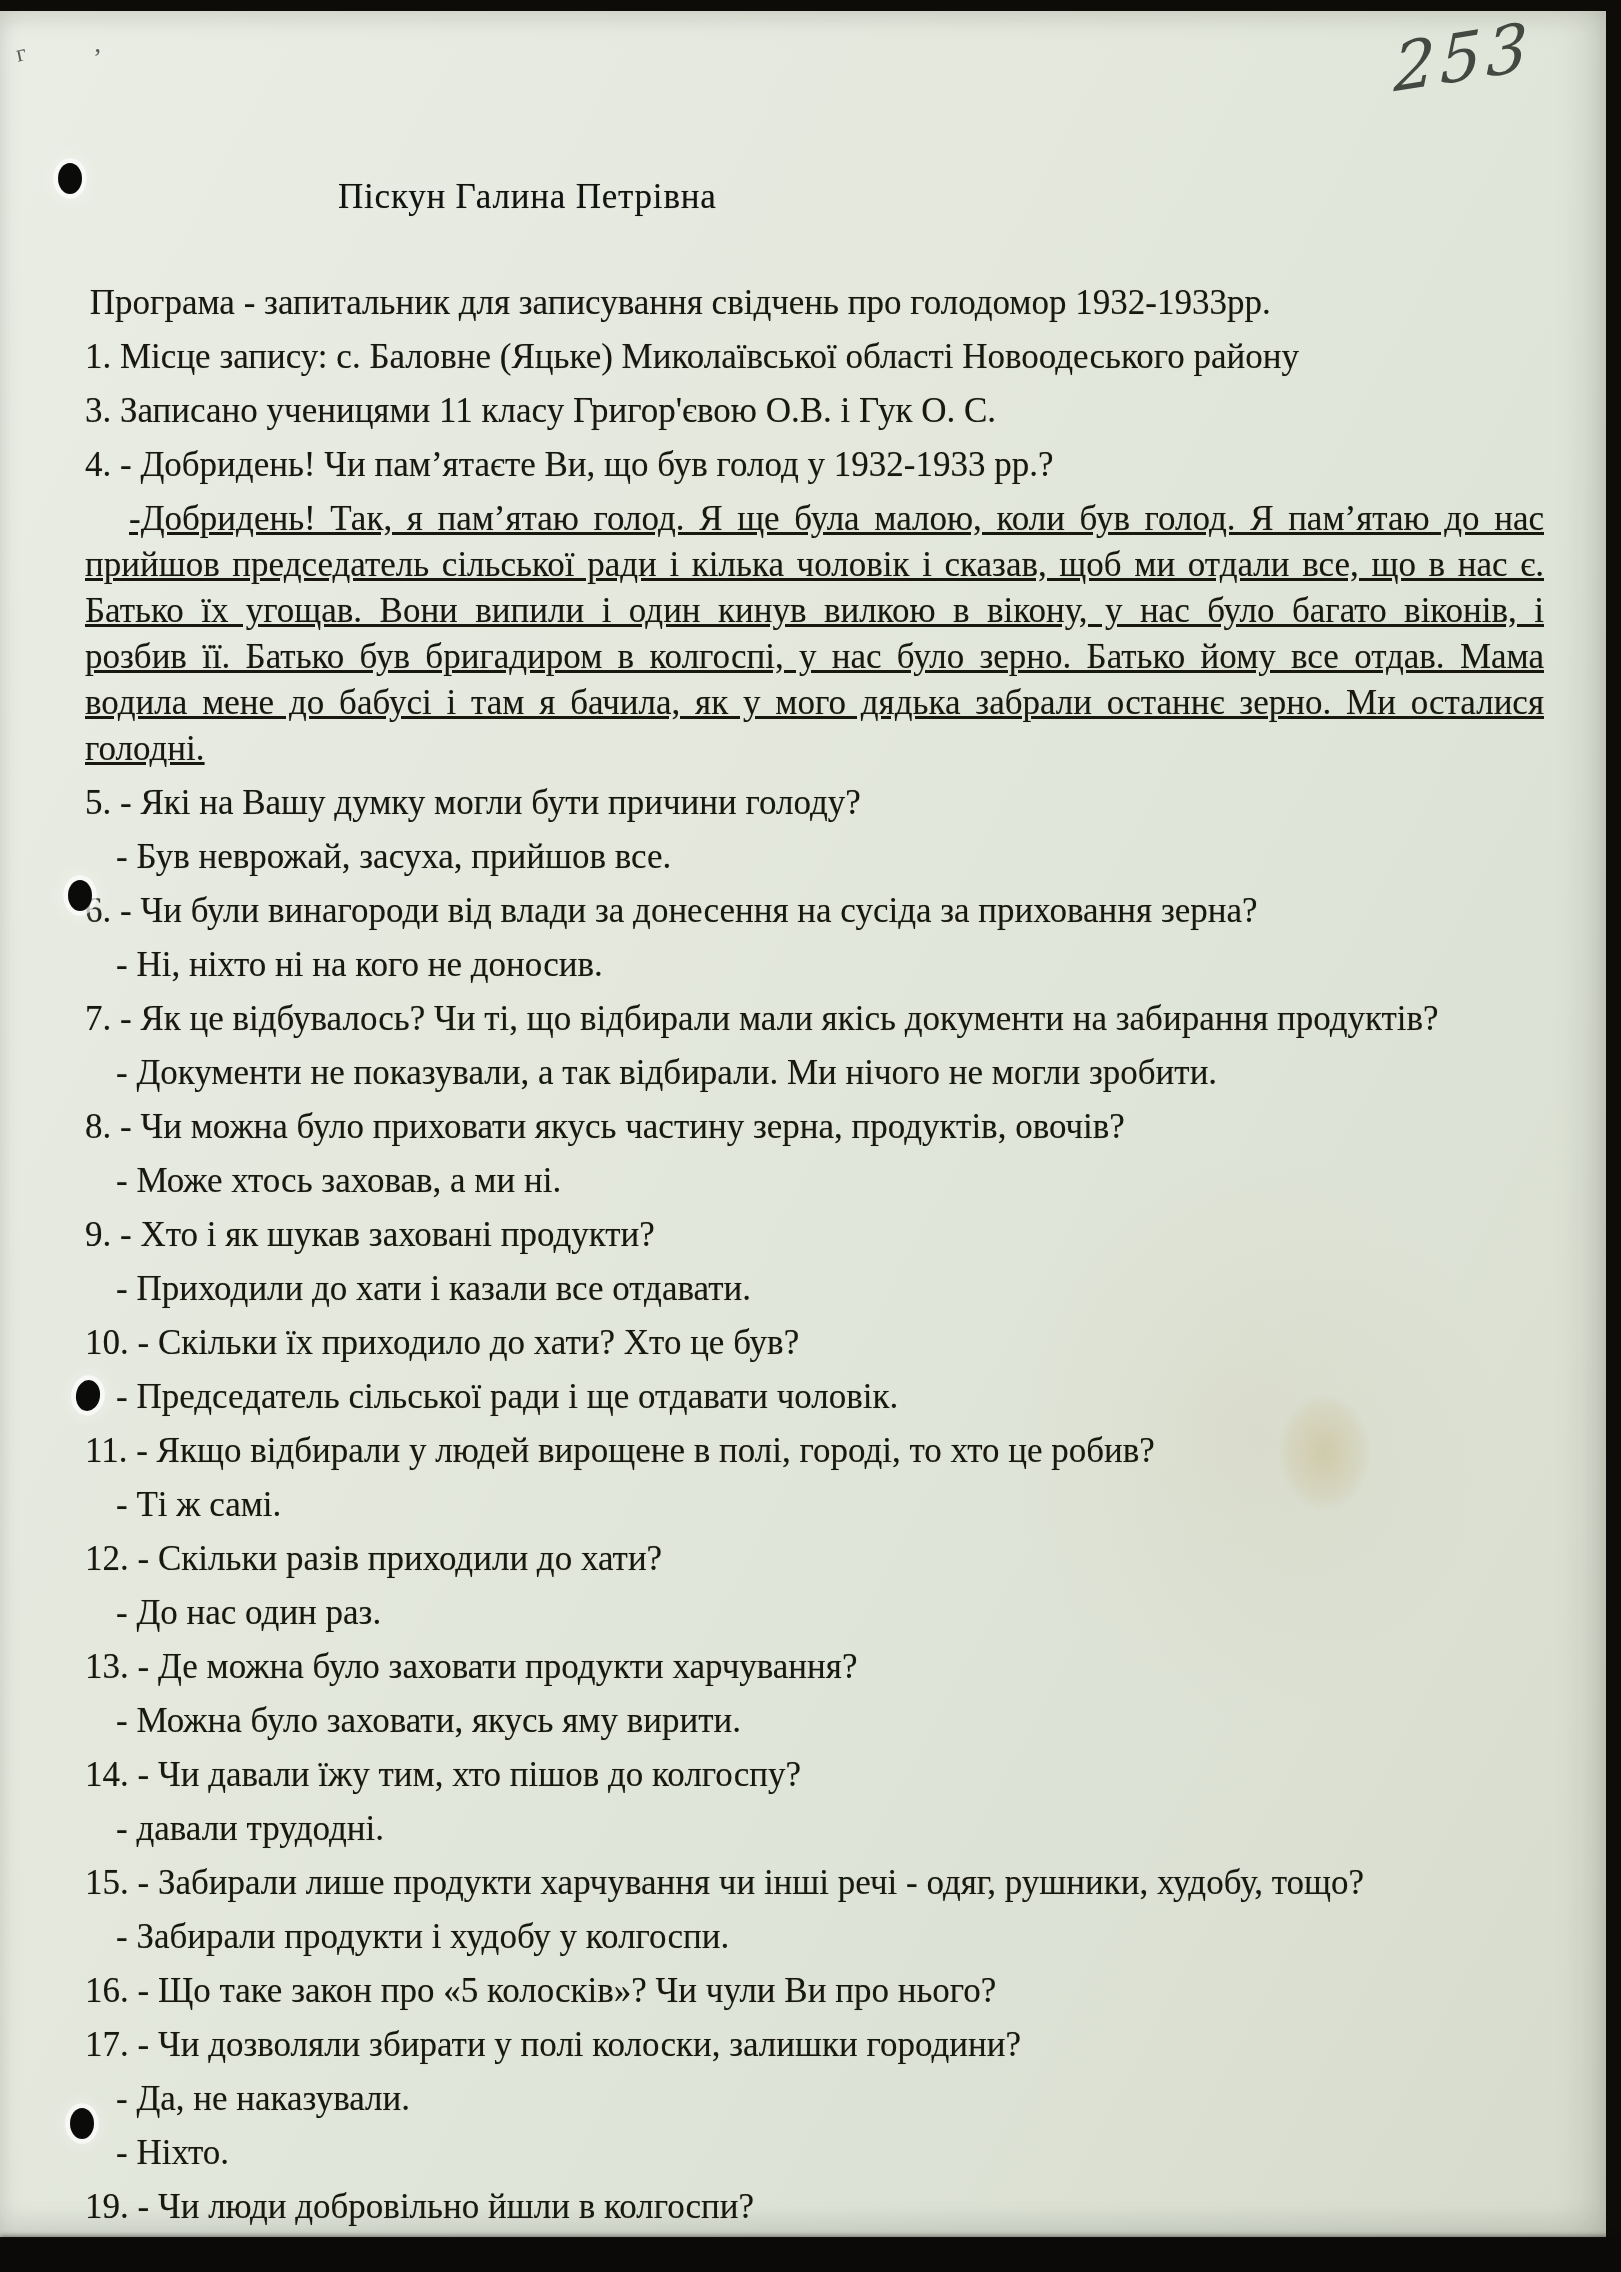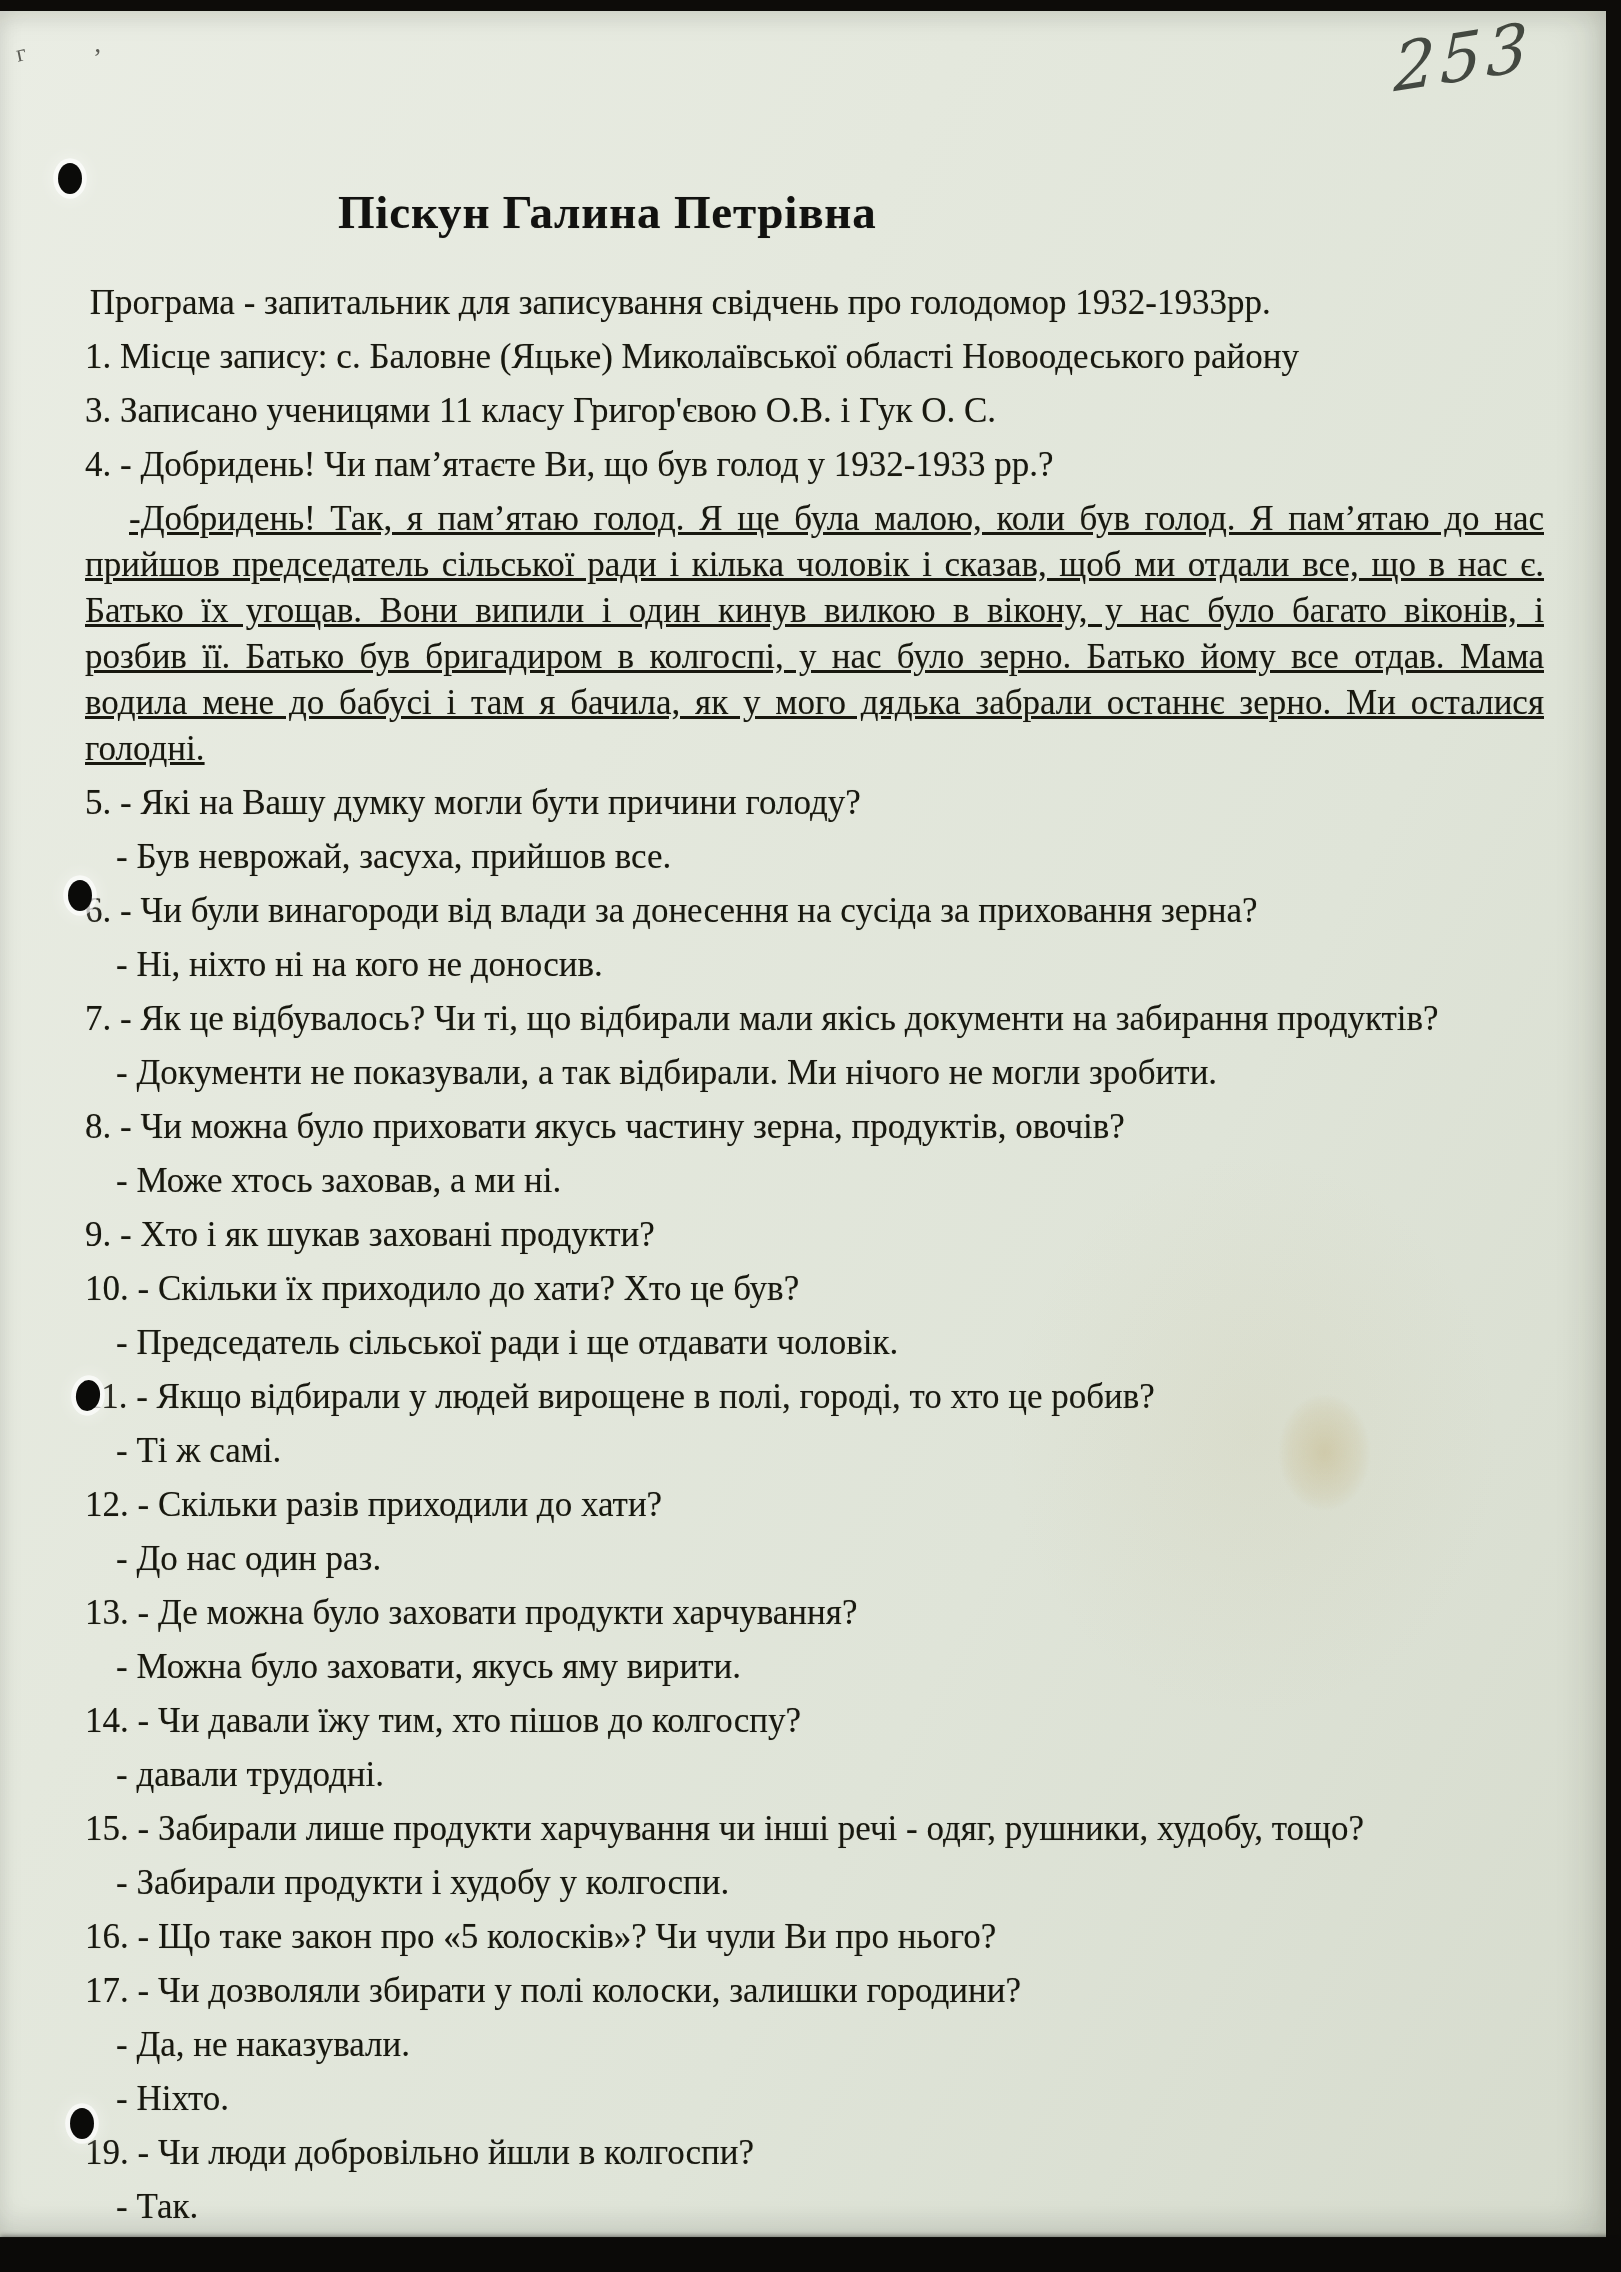--- a/index.html
+++ b/index.html
@@ -70,22 +70,22 @@
     position:absolute; left:1280px; top:1385px;
     width:89px; height:113px;
     background:radial-gradient(ellipse at center, rgba(186,162,96,0.32), rgba(186,162,96,0.12) 55%, transparent 75%);
     border-radius:50%;
     filter:blur(1.6px);
   }
 
   .title {
     position:absolute;
     left:338px; top:142px;
-    font-size:47px;
-    font-weight:bold;
+    font-size:35px;
+    font-weight:normal;
     letter-spacing:0.8px;
     color:#121210;
     text-shadow:0 0 0.8px rgba(25,25,18,0.4);
     white-space:nowrap;
     text-align:center;
   }
 
   .doc-body {
     position:absolute;
     left:77px; top:261px;
@@ -121,20 +121,21 @@
       <p class="line answer-long">-Добридень! Так, я пам’ятаю голод. Я ще була малою, коли був голод. Я пам’ятаю до нас прийшов председатель сільської ради і кілька чоловік і сказав, щоб ми отдали все, що в нас є. Батько їх угощав. Вони випили і один кинув вилкою в вікону, у нас було багато віконів, і розбив її. Батько був бригадиром в колгоспі, у нас було зерно. Батько йому все отдав. Мама водила мене до бабусі і там я бачила, як у мого дядька забрали останнє зерно. Ми осталися голодні.</p>
       <p class="line question">5. - Які на Вашу думку могли бути причини голоду?</p>
       <p class="line answer">- Був неврожай, засуха, прийшов все.</p>
       <p class="line question">6. - Чи були винагороди від влади за донесення на сусіда за приховання зерна?</p>
       <p class="line answer">- Ні, ніхто ні на кого не доносив.</p>
       <p class="line question">7. - Як це відбувалось? Чи ті, що відбирали мали якісь документи на забирання продуктів?</p>
       <p class="line answer">- Документи не показували, а так відбирали. Ми нічого не могли зробити.</p>
       <p class="line question">8. - Чи можна було приховати якусь частину зерна, продуктів, овочів?</p>
       <p class="line answer">- Може хтось заховав, а ми ні.</p>
       <p class="line question">9. - Хто і як шукав заховані продукти?</p>
+      <p class="line answer">- Приходили до хати і казали все отдавати.</p>
       <p class="line question">10. - Скільки їх приходило до хати? Хто це був?</p>
       <p class="line answer">- Председатель сільської ради і ще отдавати чоловік.</p>
       <p class="line question">11. - Якщо відбирали у людей вирощене в полі, городі, то хто це робив?</p>
       <p class="line answer">- Ті ж самі.</p>
       <p class="line question">12. - Скільки разів приходили до хати?</p>
       <p class="line answer">- До нас один раз.</p>
       <p class="line question">13. - Де можна було заховати продукти харчування?</p>
       <p class="line answer">- Можна було заховати, якусь яму вирити.</p>
       <p class="line question">14. - Чи давали їжу тим, хто пішов до колгоспу?</p>
       <p class="line answer">- давали трудодні.</p>

